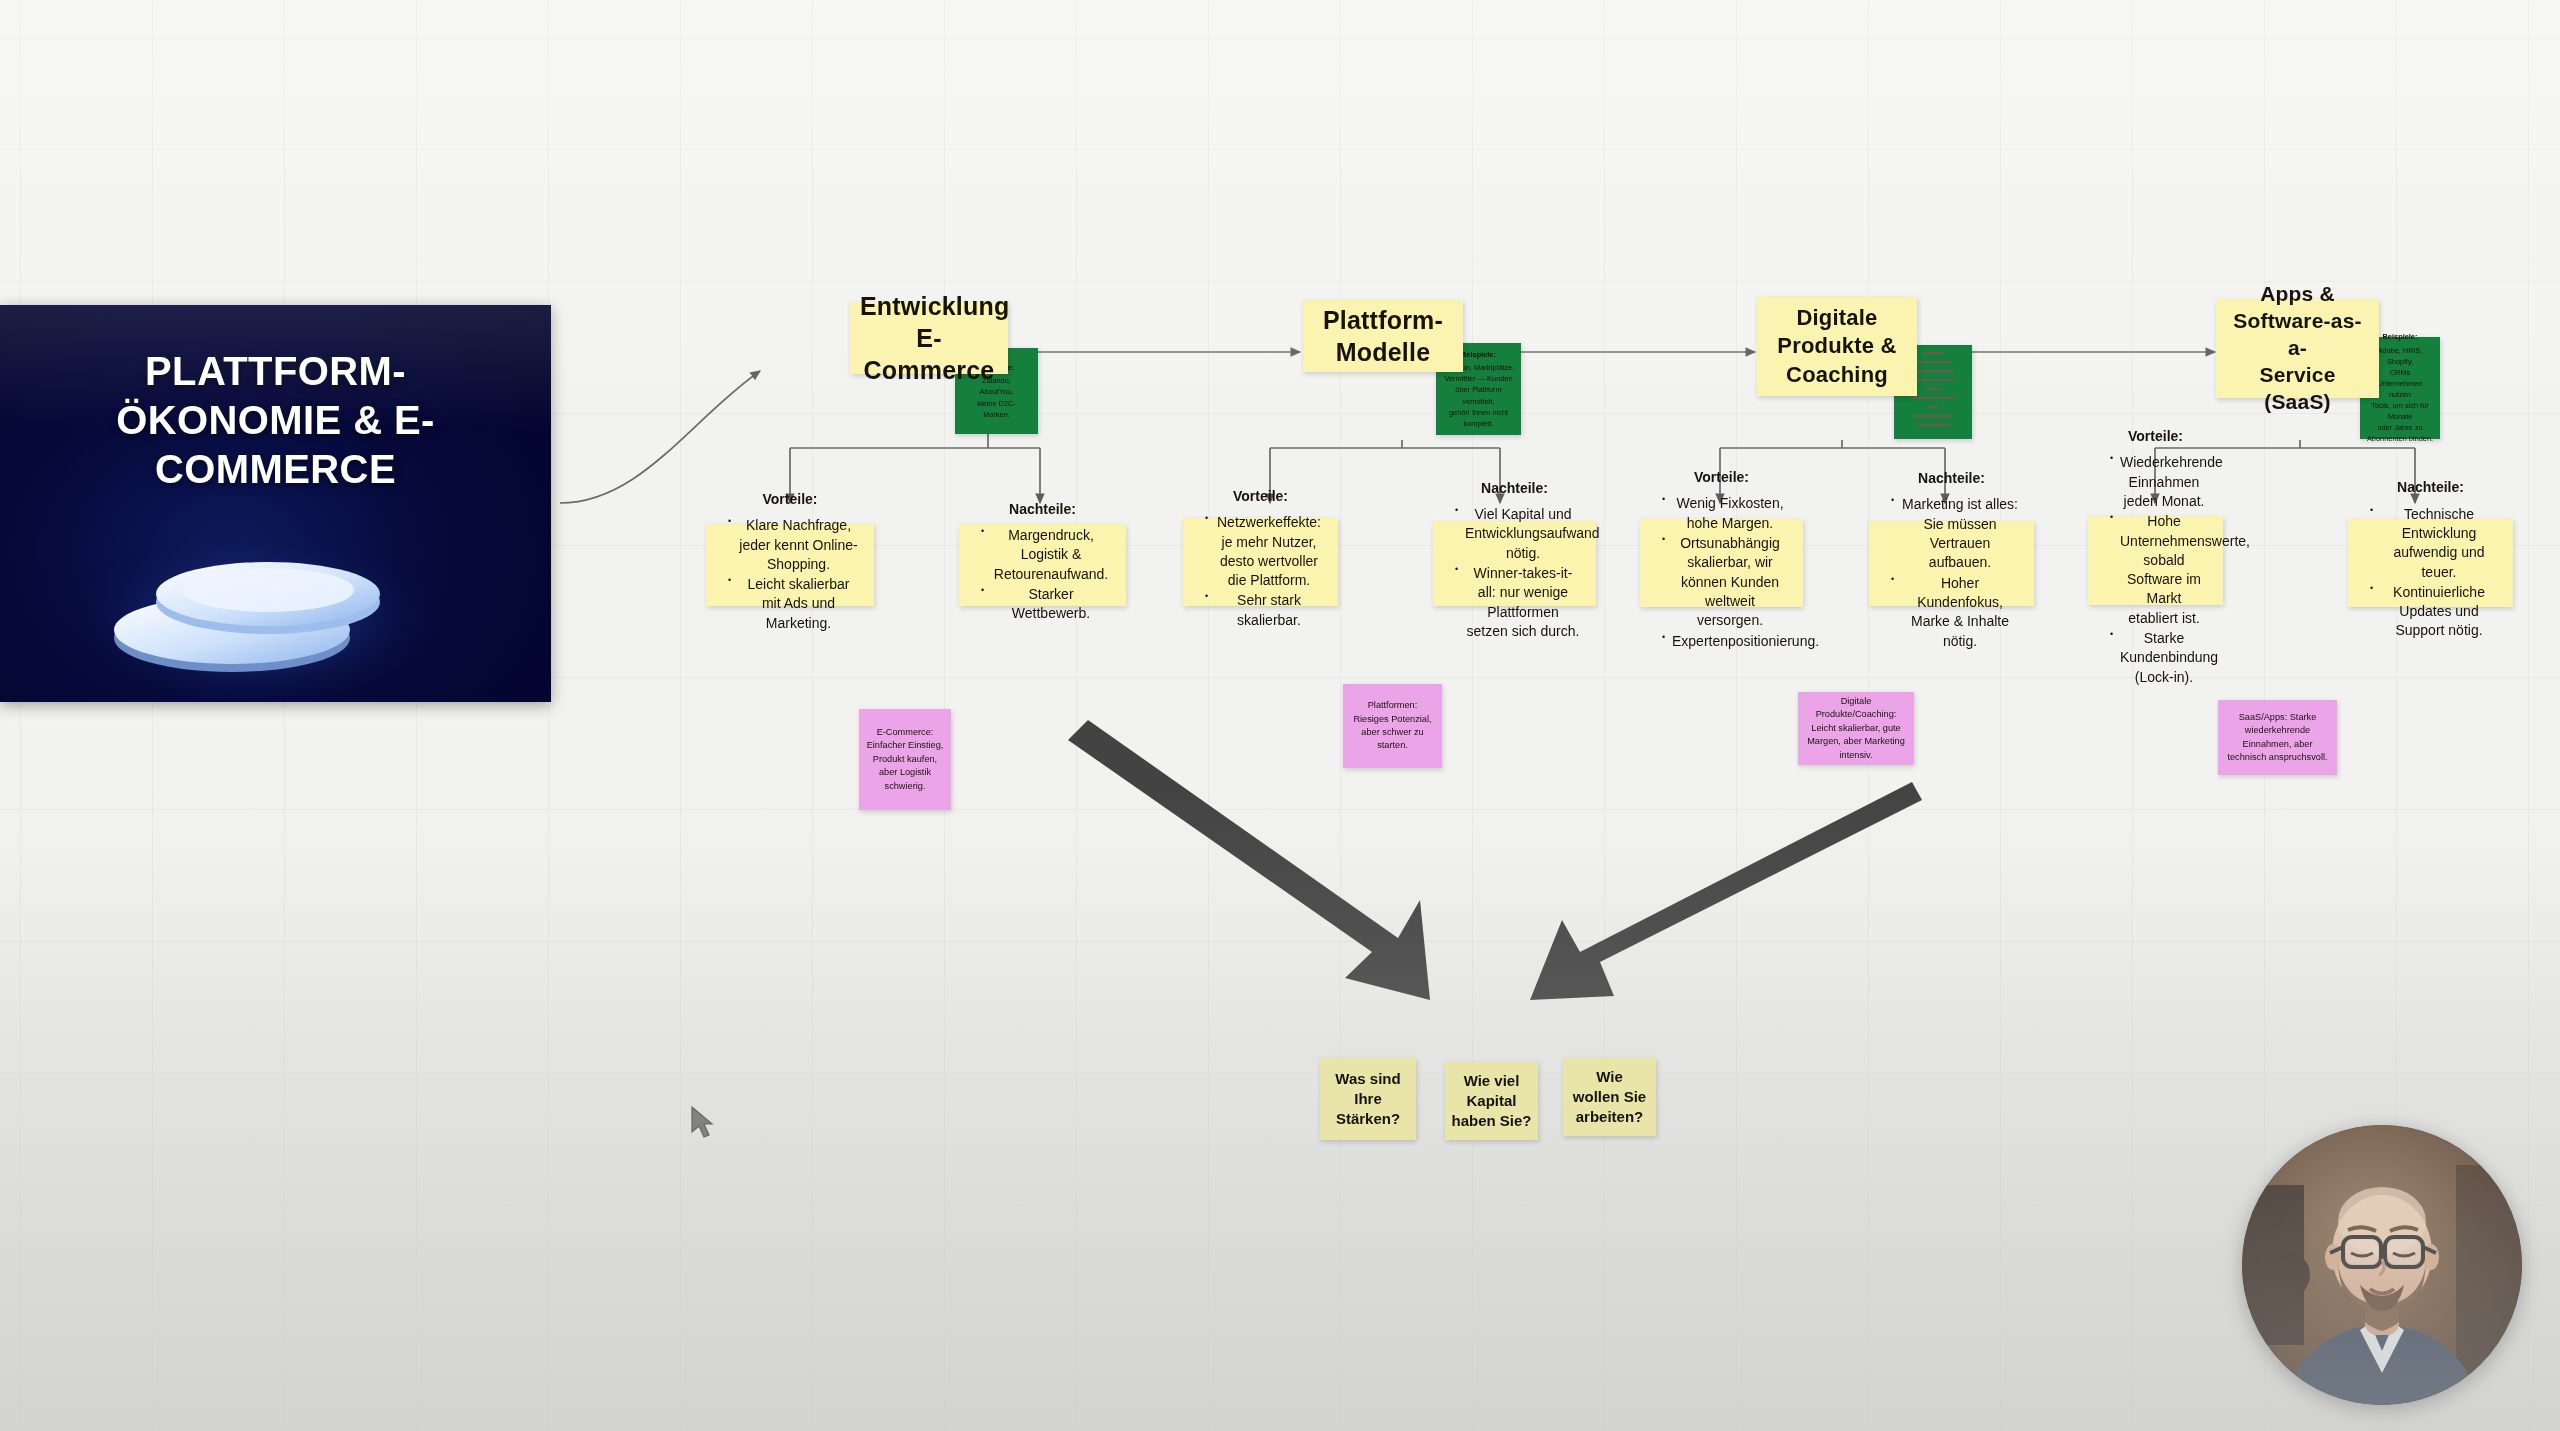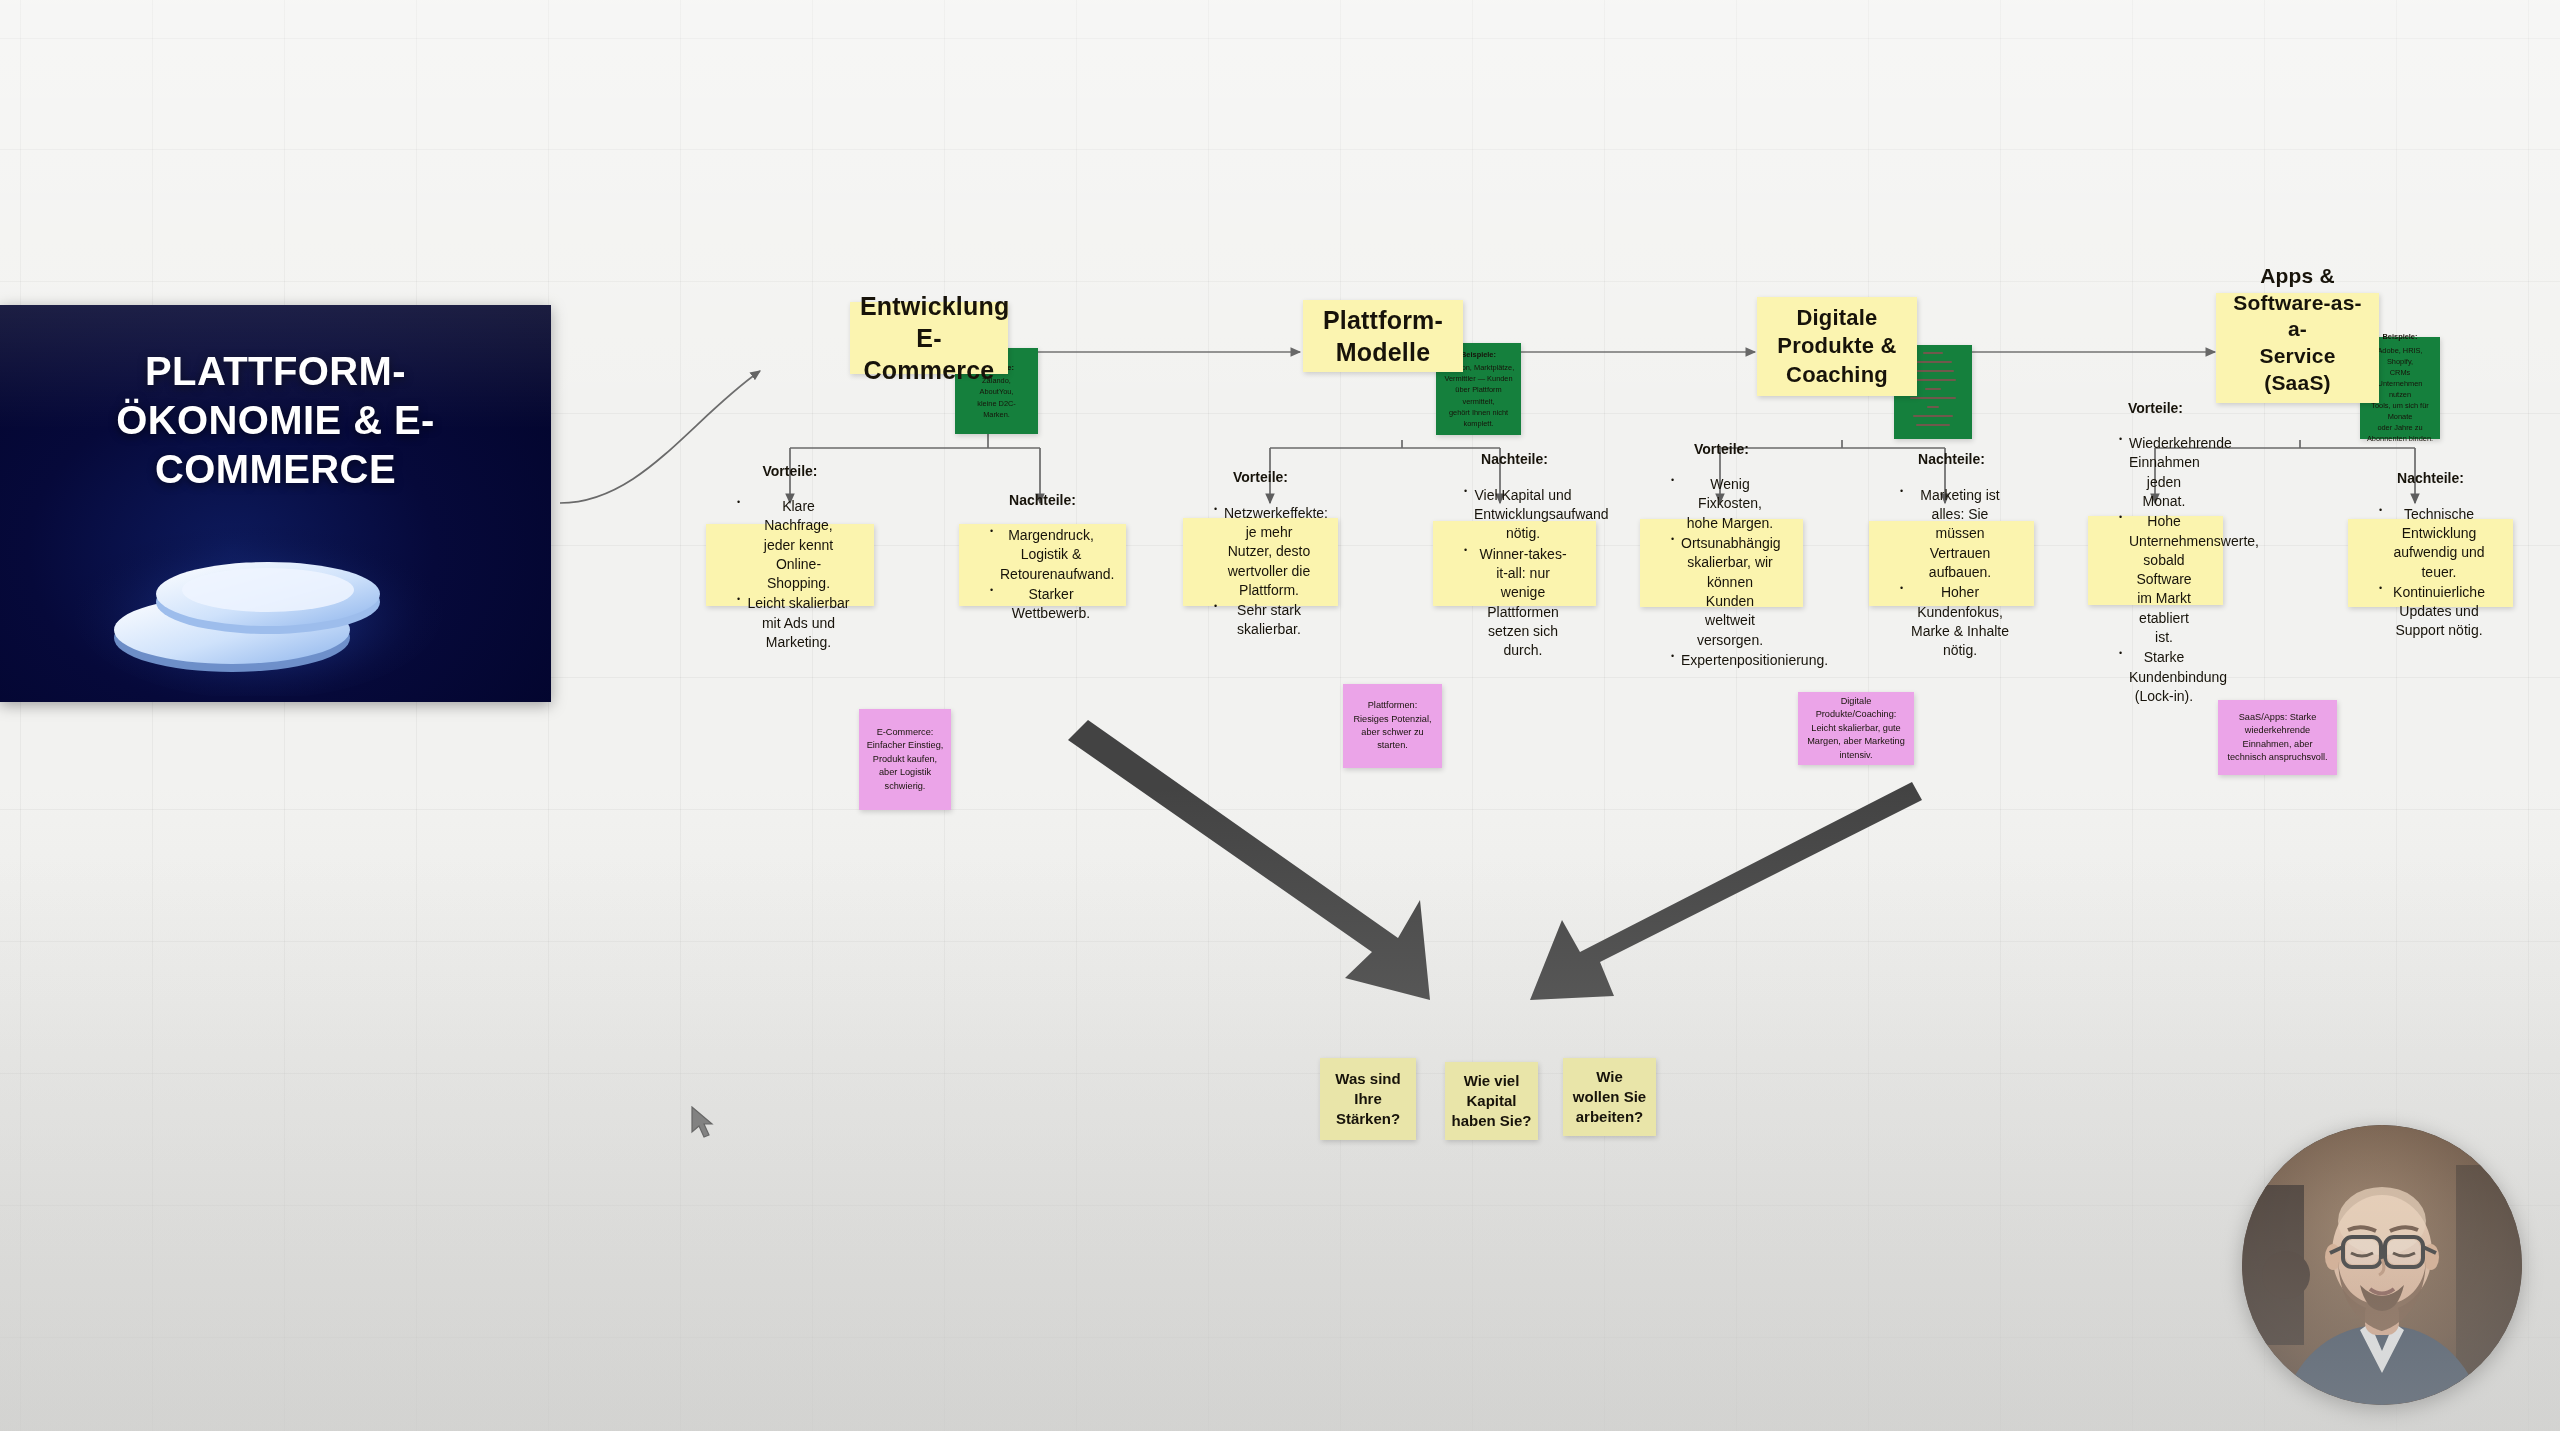--- a/index.html
+++ b/index.html
@@ -88,21 +88,21 @@
     background:#e9e5a9;
     font-weight:bold;
     font-size:15px;
     line-height:1.35;
     padding:6px 6px;
     z-index:6;
     text-align:center;
   }
   .note .inner { width:100%; }
   .note .nt { display:block; font-weight:bold; margin-bottom:2px; }
-  .note ul { margin:16px; padding:0 0 0 9px; text-align:left; list-style:none; }
+  .note ul { margin:7px; padding:0 0 0 9px; text-align:left; list-style:none; }
   .note ul li { position:relative; padding-left:8px; margin-bottom:1px; text-align:center; }
   .note ul li:before {
     content:"\2022"; position:absolute; left:-2px; top:-1px; font-size:9px;
   }
 
   
   .scribble { width:100%; padding:3px 4px; }
   .scribble i {
     display:block; height:2px; background:#8f4b52; opacity:.75;
     margin:0 auto 7px auto; border-radius:1px;
@@ -318,21 +318,21 @@
       <li>Marketing ist alles: Sie müssen Vertrauen aufbauen.</li>
       <li>Hoher Kundenfokus, Marke &amp; Inhalte nötig.</li>
     </ul>
   </div>
 </div>
 
 <div class="note purple" style="left:1798px; top:692px; width:116px; height:73px;">
   <span class="inner">Digitale Produkte/Coaching: Leicht skalierbar, gute Margen, aber Marketing intensiv.</span>
 </div>
 
-<div class="note head" style="left:2216px; top:293px; width:163px; height:110px;align-items:flex-end;">
+<div class="note head" style="left:2216px; top:299px; width:163px; height:99px;">
   <span class="inner" style="white-space:pre-line; font-size:21px">Apps &amp;
 Software-as-a-
 Service (SaaS)</span>
 </div>
 
 <div class="note red" style="left:2360px; top:337px; width:80px; height:102px;">
   <div class="inner">
     <span class="nt">Beispiele:</span>
     <div>Adobe, HRIS, Shopify,</div>
     <div>CRMs</div>

